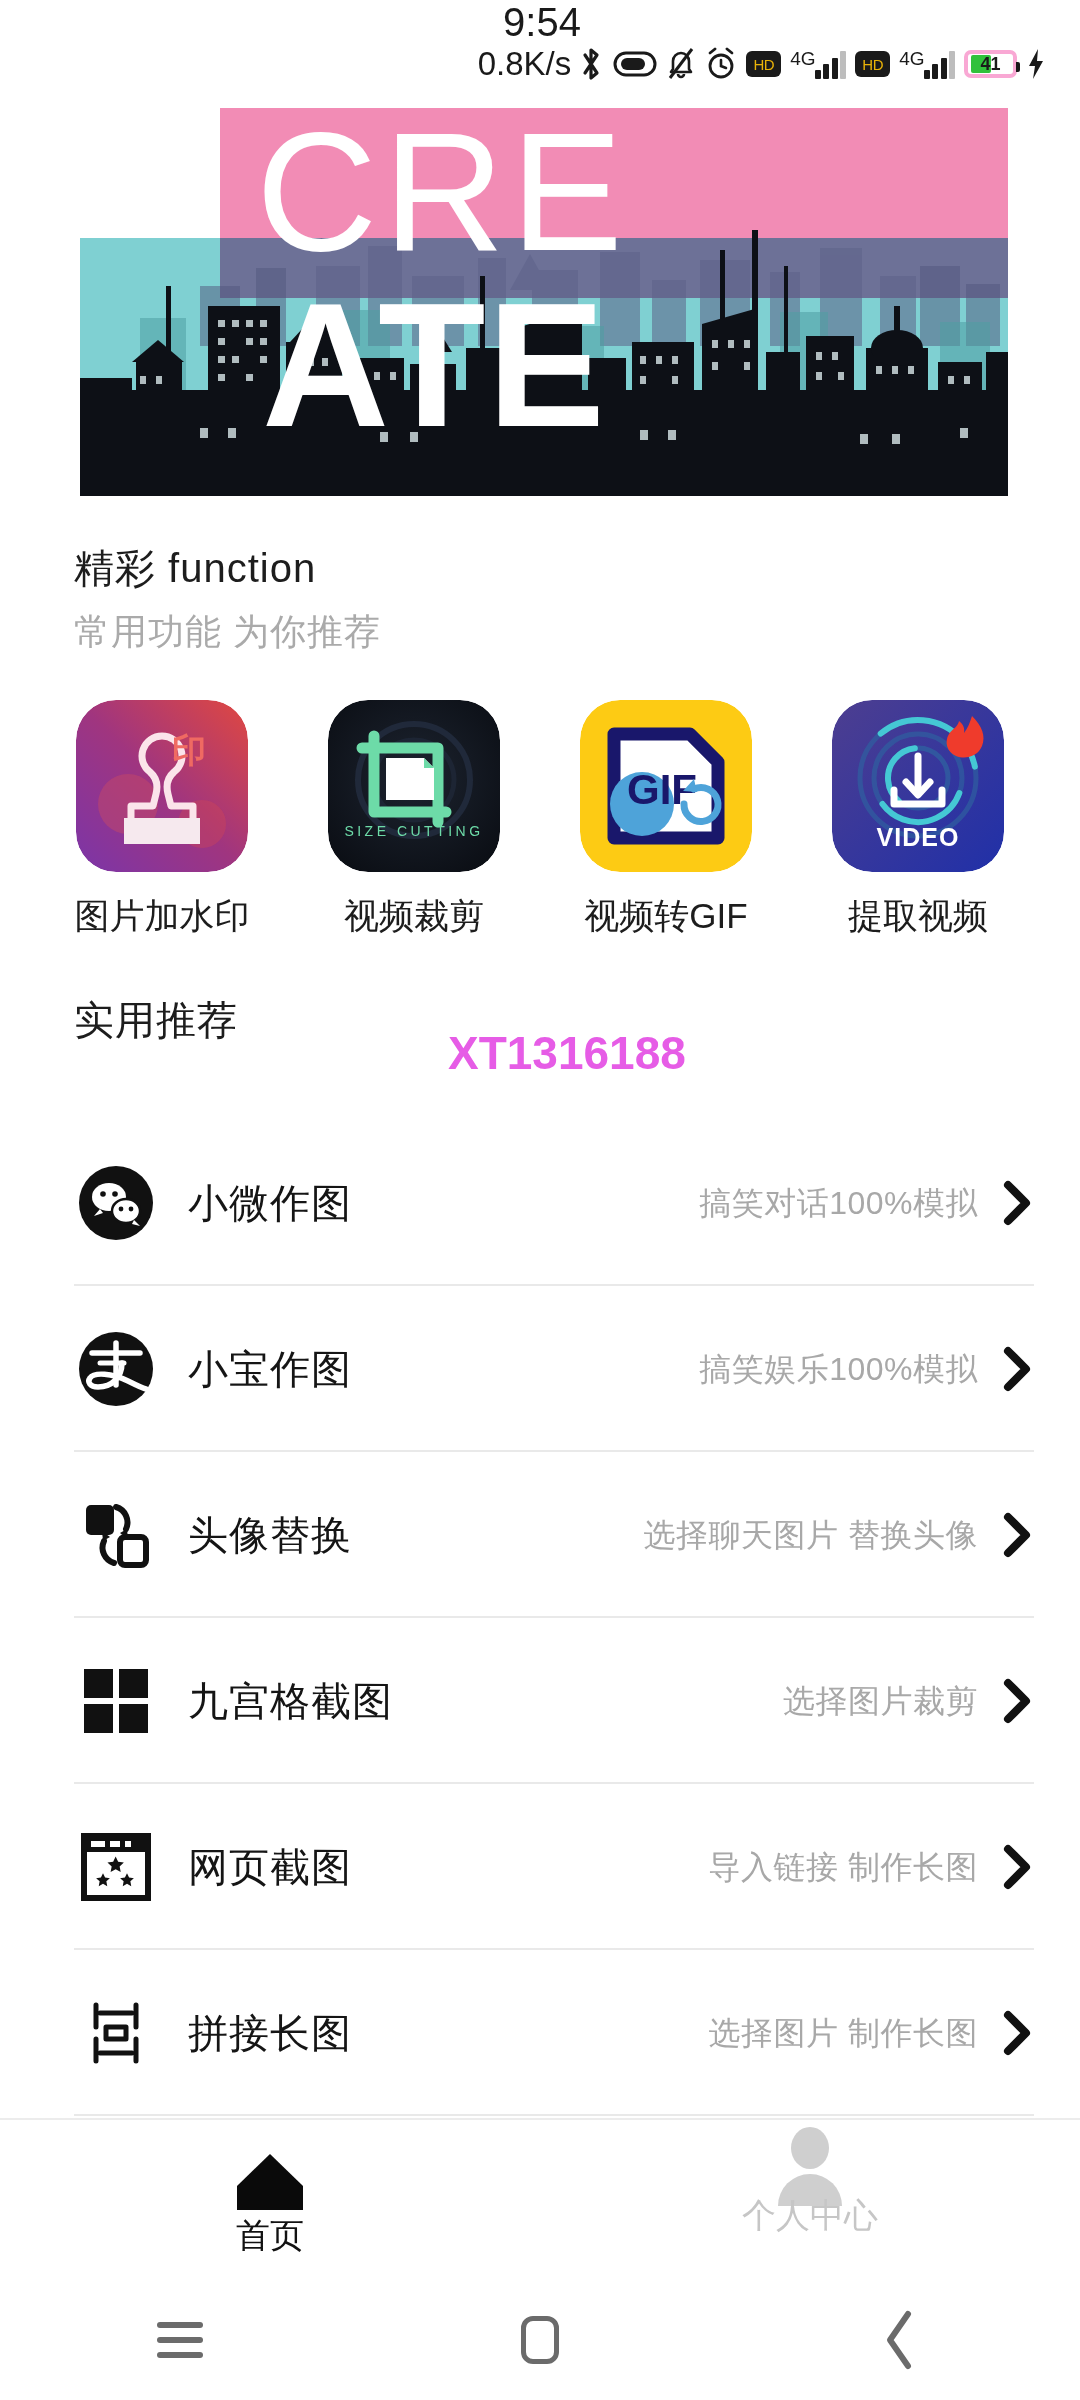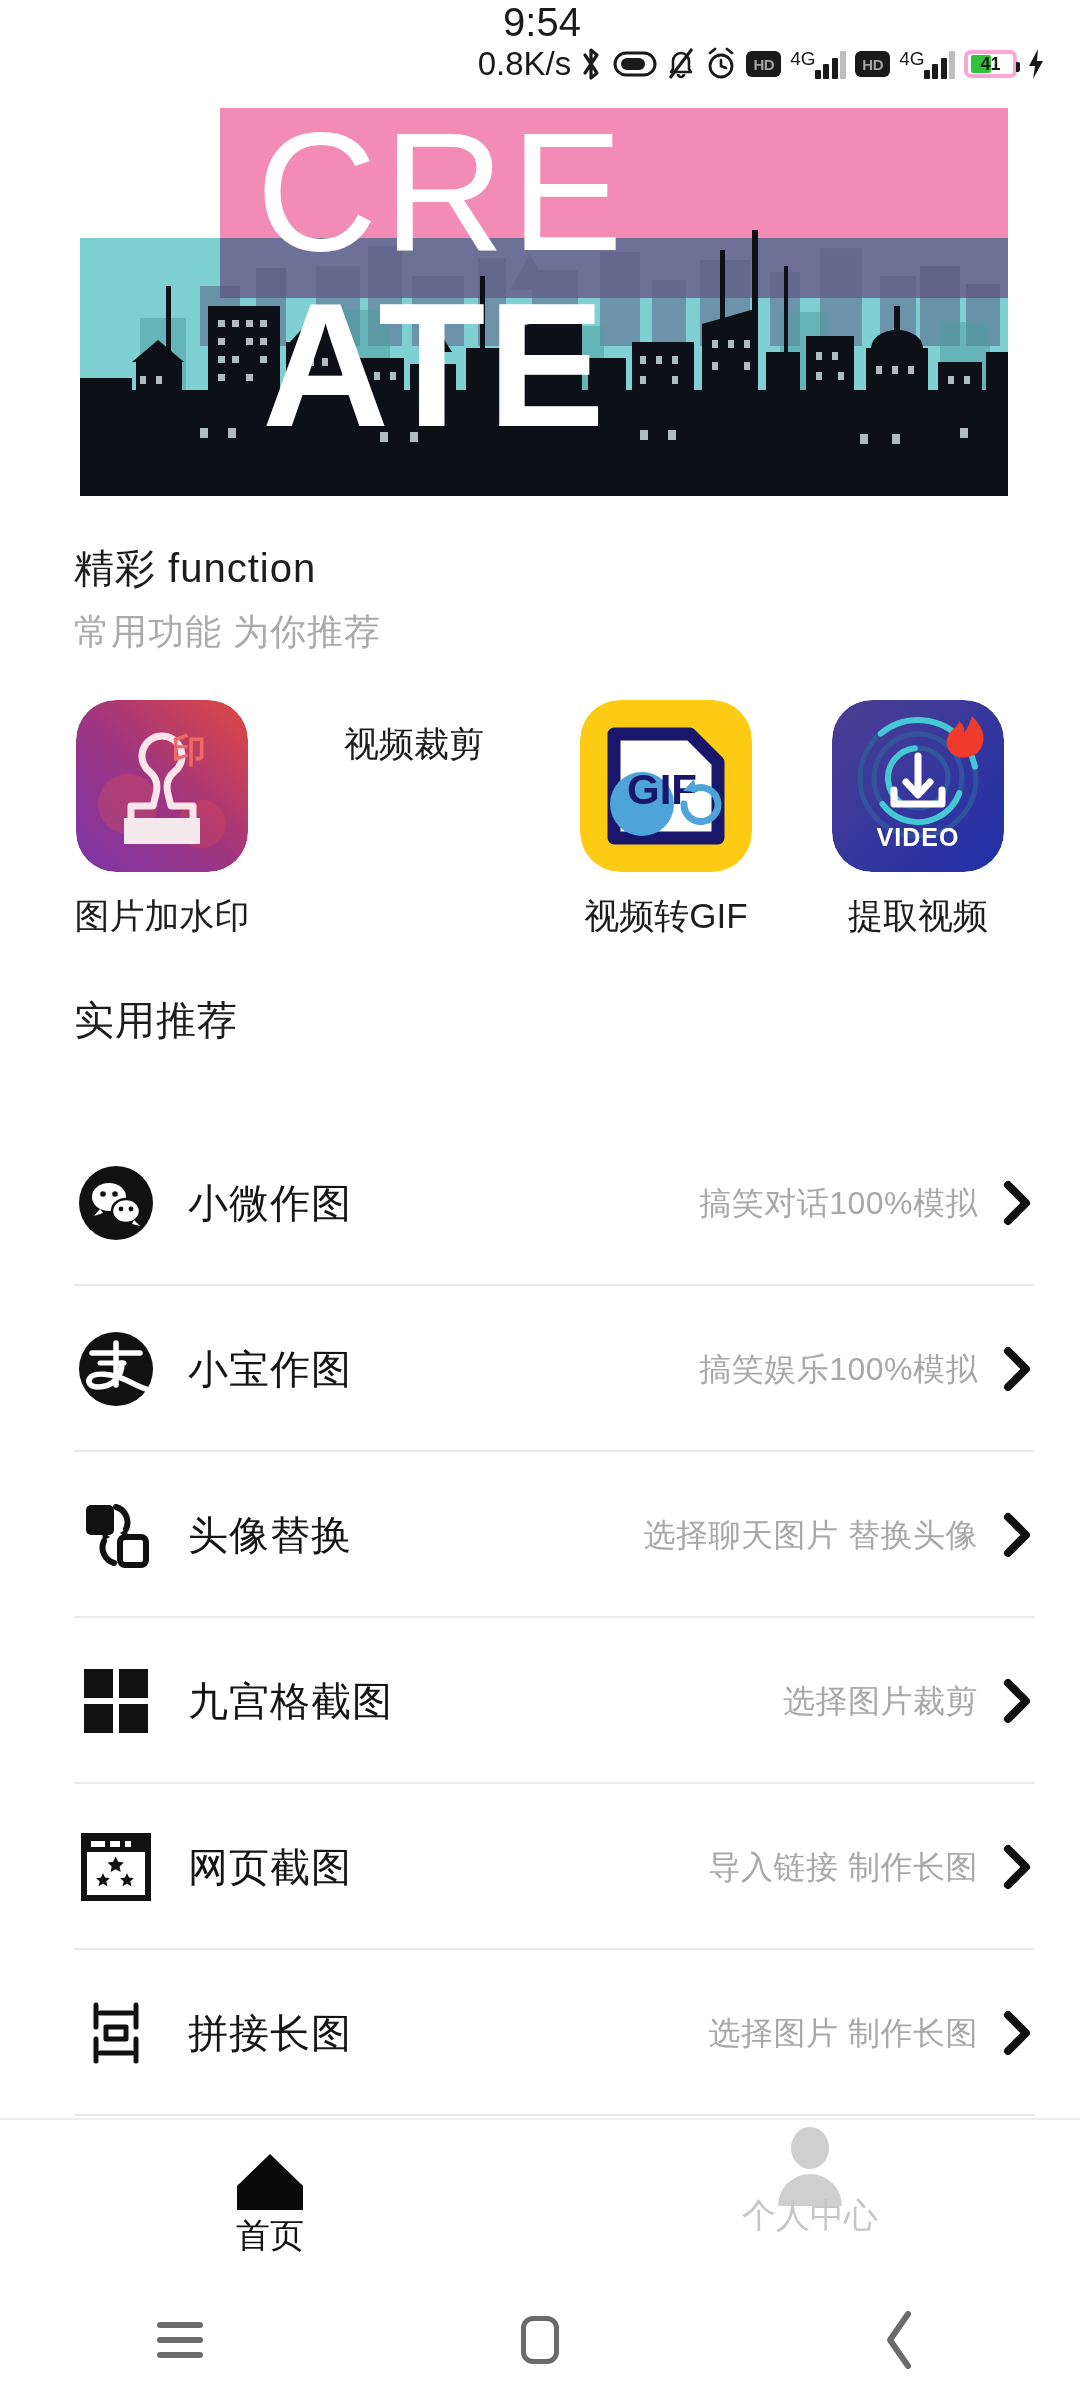--- a/index.html
+++ b/index.html
@@ -16,22 +16,22 @@
   .statusbar{
     position:absolute;top:0;left:0;width:1080px;height:82px;
     display:flex;align-items:center;box-sizing:border-box;
     padding:0 34px 0 38px;background:#fff;flex-direction:column;
   }
   .sb-time{font-size:40px;color:#1a1a1a;letter-spacing:0px;font-weight:400;}
   .sb-right{margin-left:auto;display:flex;align-items:center;gap:9px;}
   .sb-net{font-size:33px;color:#1a1a1a;margin-right:-2px;}
   .sb-ic{display:inline-flex;align-items:center;justify-content:center;}
   .hd-box{
-    width:35px;height:26px;border-radius:6px;background:#1a1a1a;color:#a3a3a3;
-    font-size:15px;font-weight:700;display:flex;align-items:center;justify-content:center;
+    width:35px;height:26px;border-radius:6px;background:#1a1a1a;color:#eab308;
+    font-size:15px;font-weight:400;display:flex;align-items:center;justify-content:center;
     letter-spacing:-0.5px;
   }
   .sig{display:flex;align-items:flex-end;gap:2.5px;height:30px;}
   .sig i{display:block;width:6px;background:#1a1a1a;border-radius:1px;}
   .sig i.b1{height:9px;}
   .sig i.b2{height:15px;}
   .sig i.b3{height:21px;}
   .sig i.b4{height:28px;background:#bdbdbd;}
   .g4{font-size:19px;color:#1a1a1a;line-height:1;align-self:flex-start;margin-right:-2px;}
   .sig-wrap{display:flex;align-items:flex-start;gap:1px;}
@@ -340,20 +340,38 @@
           <circle cx="126" cy="124" r="24" fill="#d8484f" opacity="0.35"></circle>
           <path d="M86 36 a20 20 0 0 1 12 36 c-7 6 -8 14 -6 22 l3 12 l22 0 l0 22 l-62 0 l0 -22 l22 0 l3 -12 c2 -8 1 -16 -6 -22 a20 20 0 0 1 12 -36 z" fill="none" stroke="#fbe4ea" stroke-width="7" stroke-linejoin="round"></path>
           <rect x="48" y="118" width="76" height="26" fill="#f6e9ee"></rect>
           <text x="113" y="62" font-family="'Liberation Sans',sans-serif" font-size="34" font-weight="700" fill="#ef6a62" text-anchor="middle">印</text>
         </svg>
       </div>
       <div class="feat-label">图片加水印</div>
     </div>
 
     <div class="feat">
+      <div class="feat-icon">
+        <svg viewBox="0 0 172 172">
+          <defs>
+            <radialGradient id="g2" cx="50%" cy="45%" r="70%">
+              <stop offset="0%" stop-color="#1d2430"></stop>
+                <stop offset="100%" stop-color="#0a0d13"></stop>
+            </radialGradient>
+          </defs>
+          <rect width="172" height="172" rx="40" fill="url(#g2)"></rect>
+          <circle cx="86" cy="80" r="56" fill="none" stroke="#20293a" stroke-width="6"></circle>
+          <circle cx="86" cy="80" r="40" fill="none" stroke="#1d2534" stroke-width="5"></circle>
+          <path d="M46 36 L46 112 L118 112" fill="none" stroke="#6ddba8" stroke-width="11" stroke-linecap="round" stroke-linejoin="round"></path>
+          <path d="M34 48 L110 48 L110 122" fill="none" stroke="#6ddba8" stroke-width="11" stroke-linecap="round" stroke-linejoin="round"></path>
+          <path d="M58 58 L96 58 L106 68 L106 100 L58 100 Z" fill="#ffffff"></path>
+          <path d="M96 58 L96 68 L106 68 Z" fill="#6ddba8"></path>
+          <text x="86" y="136" font-family="'Liberation Sans',sans-serif" font-size="14" fill="#6ddba8" text-anchor="middle" letter-spacing="3.5">SIZE CUTTING</text>
+        </svg>
+      </div>
       <div class="feat-label">视频裁剪</div>
     </div>
 
     <div class="feat">
       <div class="feat-icon">
         <svg viewBox="0 0 172 172">
           <rect width="172" height="172" rx="40" fill="#fdcb14"></rect>
           <path d="M34 34 L110 34 L138 62 L138 138 L34 138 Z" fill="#ffffff" stroke="#19176b" stroke-width="13" stroke-linejoin="round"></path>
           <circle cx="62" cy="104" r="32" fill="#4ea3d9"></circle>
           <text x="82" y="104" font-family="'Liberation Sans',sans-serif" font-size="42" font-weight="700" fill="#19176b" text-anchor="middle">GIF</text>
@@ -387,20 +405,21 @@
           <path d="M140 16 c10 10 14 20 10 30 c-4 10 -16 14 -26 10 c-9 -4 -12 -14 -7 -22 c3 -5 9 -7 10 -13 c4 3 6 7 5 12 c4 -5 6 -11 8 -17 z" fill="#ef3b2c"></path>
         </svg>
       </div>
       <div class="feat-label">提取视频</div>
     </div>
   </div>
 
   <div class="sec" style="top:1000px;">
     <div class="sec-title">实用推荐</div>
   </div>
+  <div class="watermark">XT1316188</div>
 
   <div class="list">
 
     <div class="row">
       <div class="row-icon">
         <svg width="76" height="76" viewBox="0 0 76 76">
           <circle cx="38" cy="38" r="37" fill="#111111"></circle>
           <ellipse cx="31" cy="32" rx="17" ry="14" fill="#ffffff"></ellipse>
           <path d="M22 44 l-6 7 l9 -3 z" fill="#ffffff"></path>
           <circle cx="25" cy="29" r="2.8" fill="#111111"></circle>

